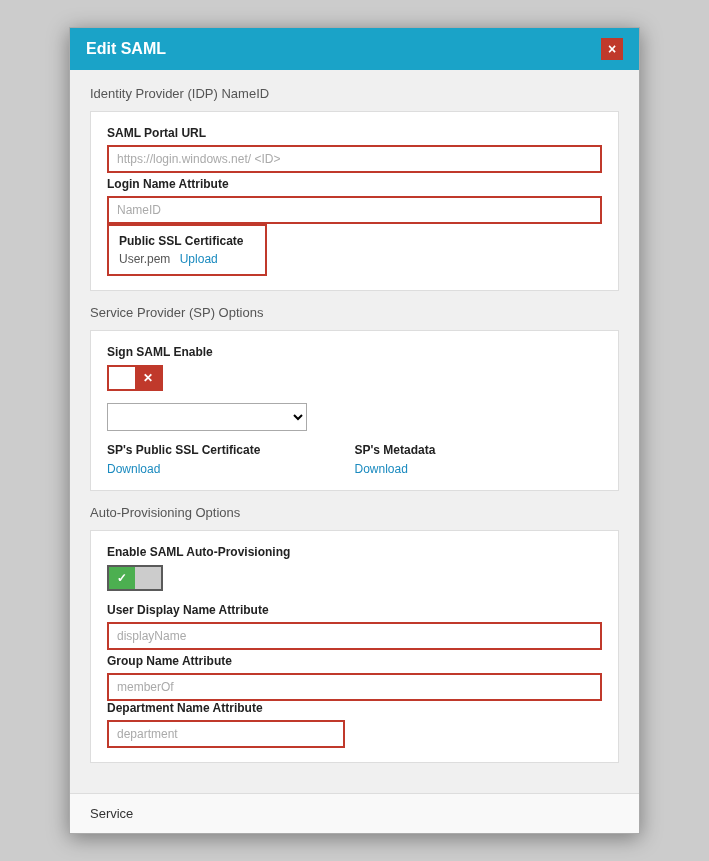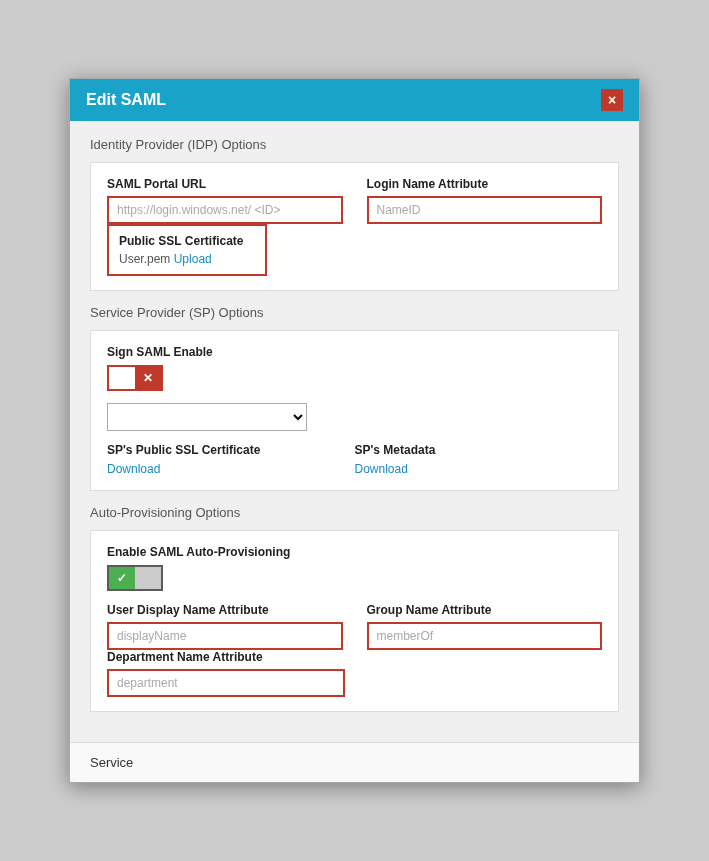--- a/index.html
+++ b/index.html
@@ -52,22 +52,23 @@
       font-weight: normal;
     }
     .section-box {
       background: #fff;
       border: 1px solid #ddd;
       padding: 14px 16px;
       margin-bottom: 14px;
     }
     .form-row {
       display: flex;
-      gap: 24px;
+      gap: 4px;
       margin-bottom: 0;
+      flex-direction: column;
     }
     .form-group {
       flex: 1;
       display: flex;
       flex-direction: column;
     }
     .form-group label {
       font-weight: bold;
       font-size: 12px;
       margin-bottom: 5px;
@@ -96,20 +97,21 @@
       color: #222;
       margin-bottom: 4px;
     }
     .ssl-cert-box .cert-info {
       font-size: 12px;
       color: #555;
     }
     .ssl-cert-box .cert-info a {
       color: #1a8abf;
       text-decoration: none;
+      margin-left: 6px;
     }
     .toggle-switch {
       display: flex;
       align-items: center;
       gap: 0;
       width: 56px;
       height: 26px;
       border: 2px solid #c0392b;
       cursor: pointer;
     }
@@ -236,21 +238,21 @@
 
 <div class="modal">
 
   <div class="modal-header">
     <span>Edit SAML</span>
     <button class="close-btn">×</button>
   </div>
 
   <div class="modal-body">
 
-    <div class="section-title">Identity Provider (IDP) Options</div>
+    <div class="section-title">Identity Provider (IDP) NameID</div>
 
     <div class="section-box">
       <div class="form-row">
         <div class="form-group">
           <label>SAML Portal URL</label>
           <input type="text" placeholder="https://login.windows.net/ &lt;ID&gt;" style="">
         </div>
         <div class="form-group">
           <label>Login Name Attribute</label>
           <input type="text" placeholder="NameID" style="">

